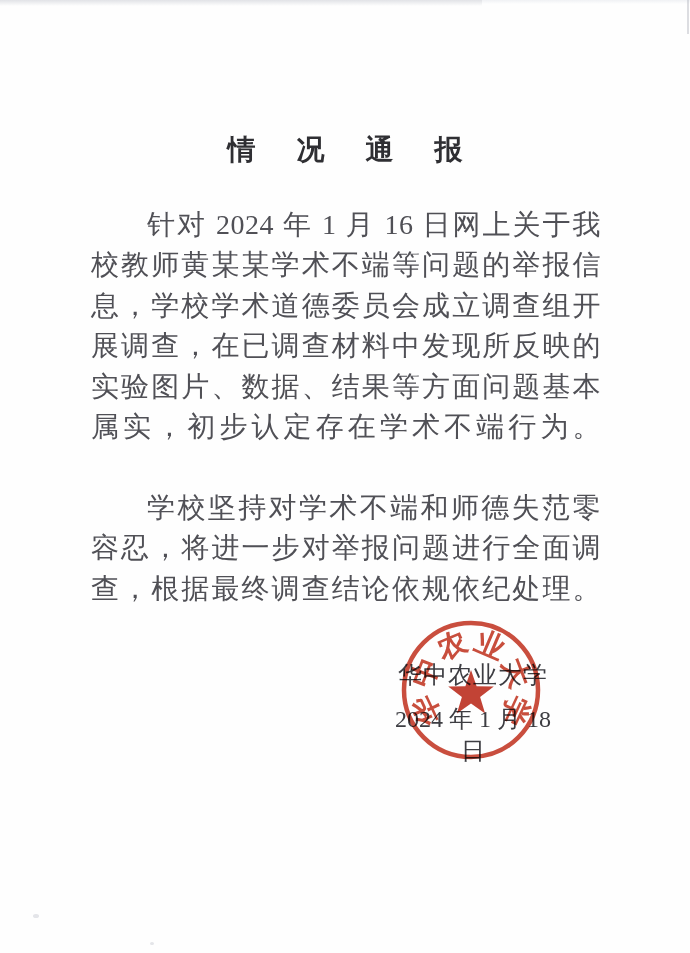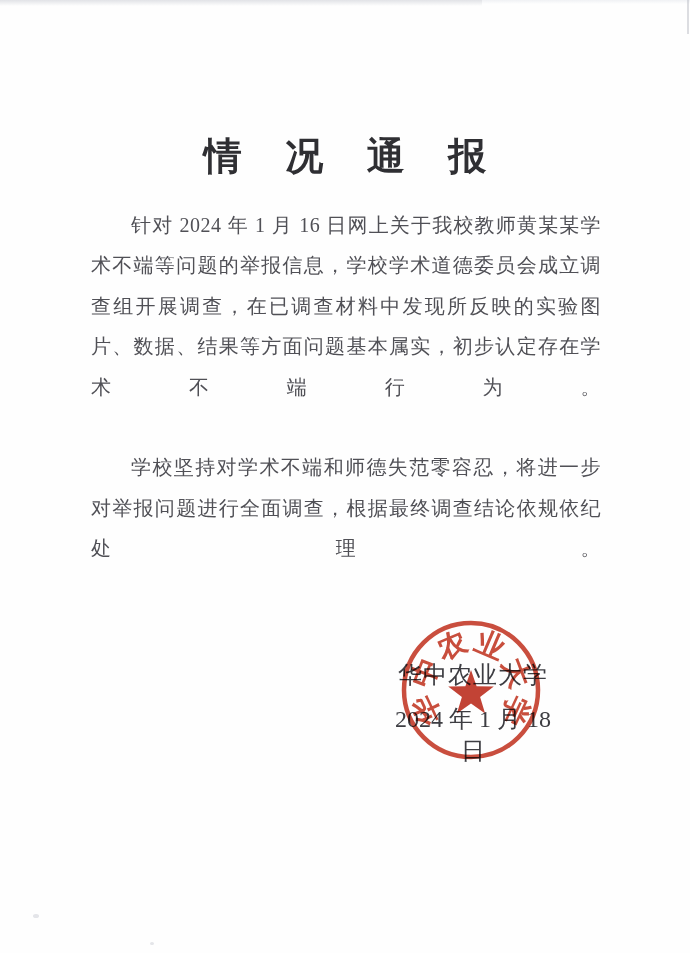--- a/index.html
+++ b/index.html
@@ -28,31 +28,31 @@
   }
   .speck { position: absolute; background: #c9ccd3; border-radius: 50%; opacity: .5; }
   .speck-1 { left: 33px; top: 914px; width: 6px; height: 4px; }
   .speck-2 { left: 150px; top: 942px; width: 4px; height: 3px; }
 
   .doc-title {
     position: absolute;
     top: 131px; left: 0; width: 100%;
     margin: 0;
     text-align: center;
-    font-size: 38px;
+    font-size: 28px;
     font-weight: bold;
     letter-spacing: 17px;
     text-indent: 17px; 
     color: #2f2f33;
   }
   .doc-body {
     position: absolute;
     top: 205px; left: 91px; width: 510px;
     color: #505056;
-    font-size: 20px;
+    font-size: 28px;
     line-height: 40.4px;
     text-align: justify;
     letter-spacing: 0.5px;
   }
   .doc-body p { margin: 0; text-indent: 2em; }
   .doc-body p::after { 
     content: ""; display: inline-block; width: 100%;
   }
   .doc-signature {
     position: absolute;

